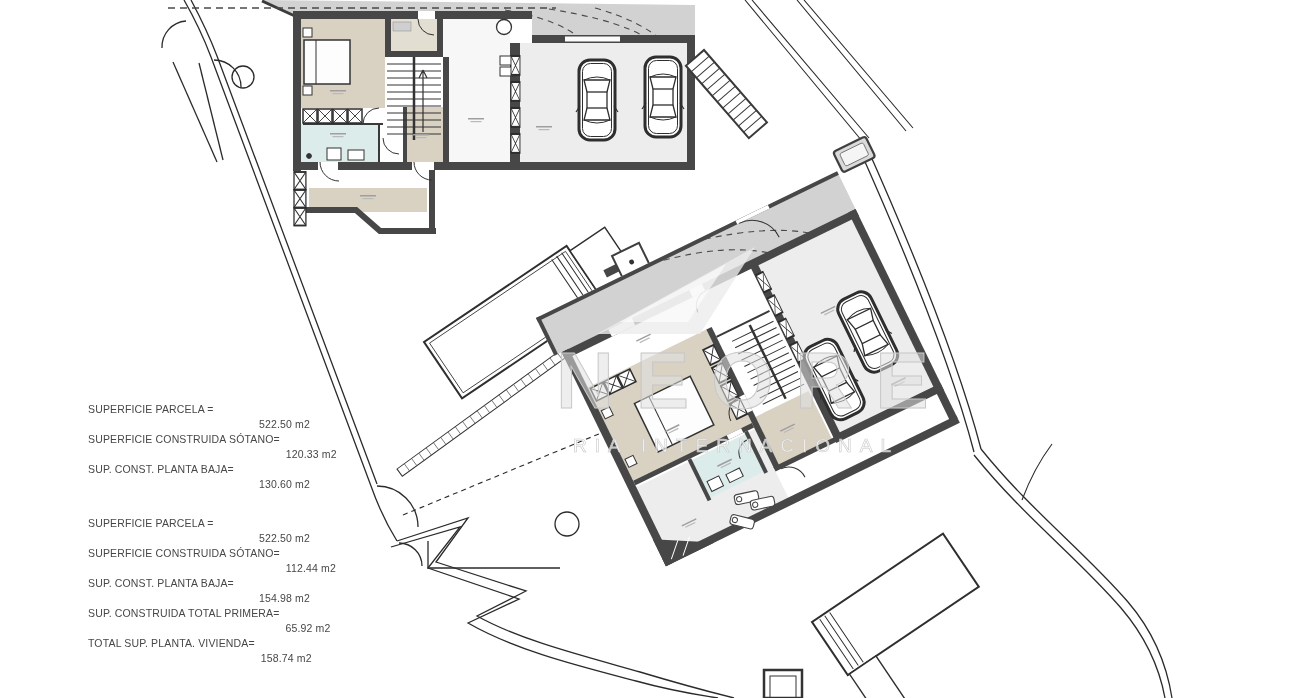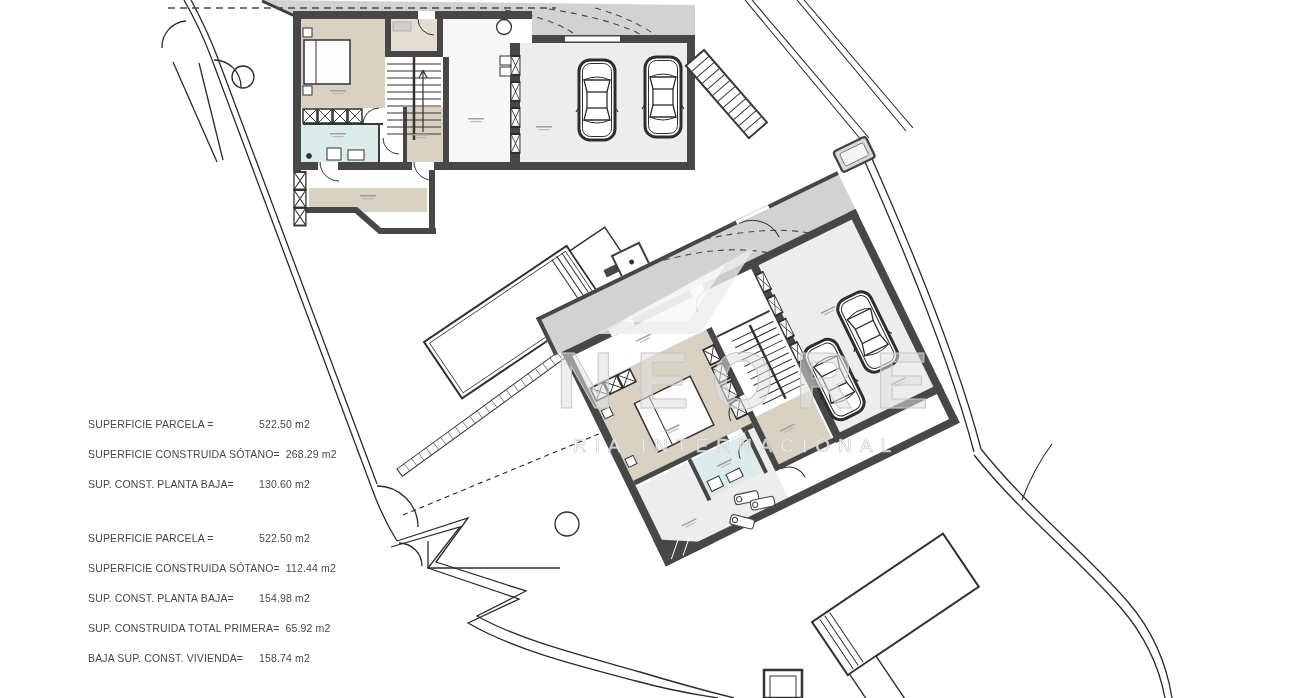--- a/index.html
+++ b/index.html
@@ -1,21 +1,21 @@
 <!DOCTYPE html>
 <html><head>
 <meta charset="utf-8">
 <style>
   html,body{margin:0;padding:0;background:#fff;}
   .canvas{position:relative;width:1290px;height:698px;background:#ffffff;overflow:hidden;
           font-family:"Liberation Sans",sans-serif;}
   .plan-svg{position:absolute;left:0;top:0;}
   .area-block{position:absolute;width:222px;color:#474747;font-size:10.5px;line-height:15px;
               letter-spacing:.15px;}
-  .area-row{display:flex;white-space:nowrap;align-items:flex-end;}
+  .area-row{display:flex;white-space:nowrap;}
   .area-row .val{margin-left:auto;padding-left:6px;margin-top:15px;}
   #blk1{left:88px;top:402px;}
   #blk2{left:88px;top:516px;}
 </style>
 </head>
 <body>
 
 <div class="canvas">
 
 <svg class="plan-svg" width="1290" height="698" viewBox="0 0 1290 698">
@@ -296,21 +296,21 @@
 </g>
 </svg>
 
 <div class="area-block" id="blk1">
   <div class="area-row">
     <span class="lbl">SUPERFICIE PARCELA =</span>
     <span class="val">522.50 m2</span>
   </div>
   <div class="area-row">
     <span class="lbl">SUPERFICIE CONSTRUIDA SÓTANO=</span>
-    <span class="val">268.29 m2</span>
+    <span class="val">120.33 m2</span>
   </div>
   <div class="area-row">
     <span class="lbl">SUP. CONST. PLANTA BAJA=</span>
     <span class="val">130.60 m2</span>
   </div>
 </div>
 
 <div class="area-block" id="blk2">
   <div class="area-row">
     <span class="lbl">SUPERFICIE PARCELA =</span>
@@ -322,18 +322,18 @@
   </div>
   <div class="area-row">
     <span class="lbl">SUP. CONST. PLANTA BAJA=</span>
     <span class="val">154.98 m2</span>
   </div>
   <div class="area-row">
     <span class="lbl">SUP. CONSTRUIDA TOTAL PRIMERA=</span>
     <span class="val">65.92 m2</span>
   </div>
   <div class="area-row">
-    <span class="lbl">BAJA SUP. CONST. VIVIENDA=</span>
+    <span class="lbl">TOTAL SUP. PLANTA. VIVIENDA=</span>
     <span class="val">158.74 m2</span>
   </div>
 </div>
 
 </div>
 
 </body></html>

